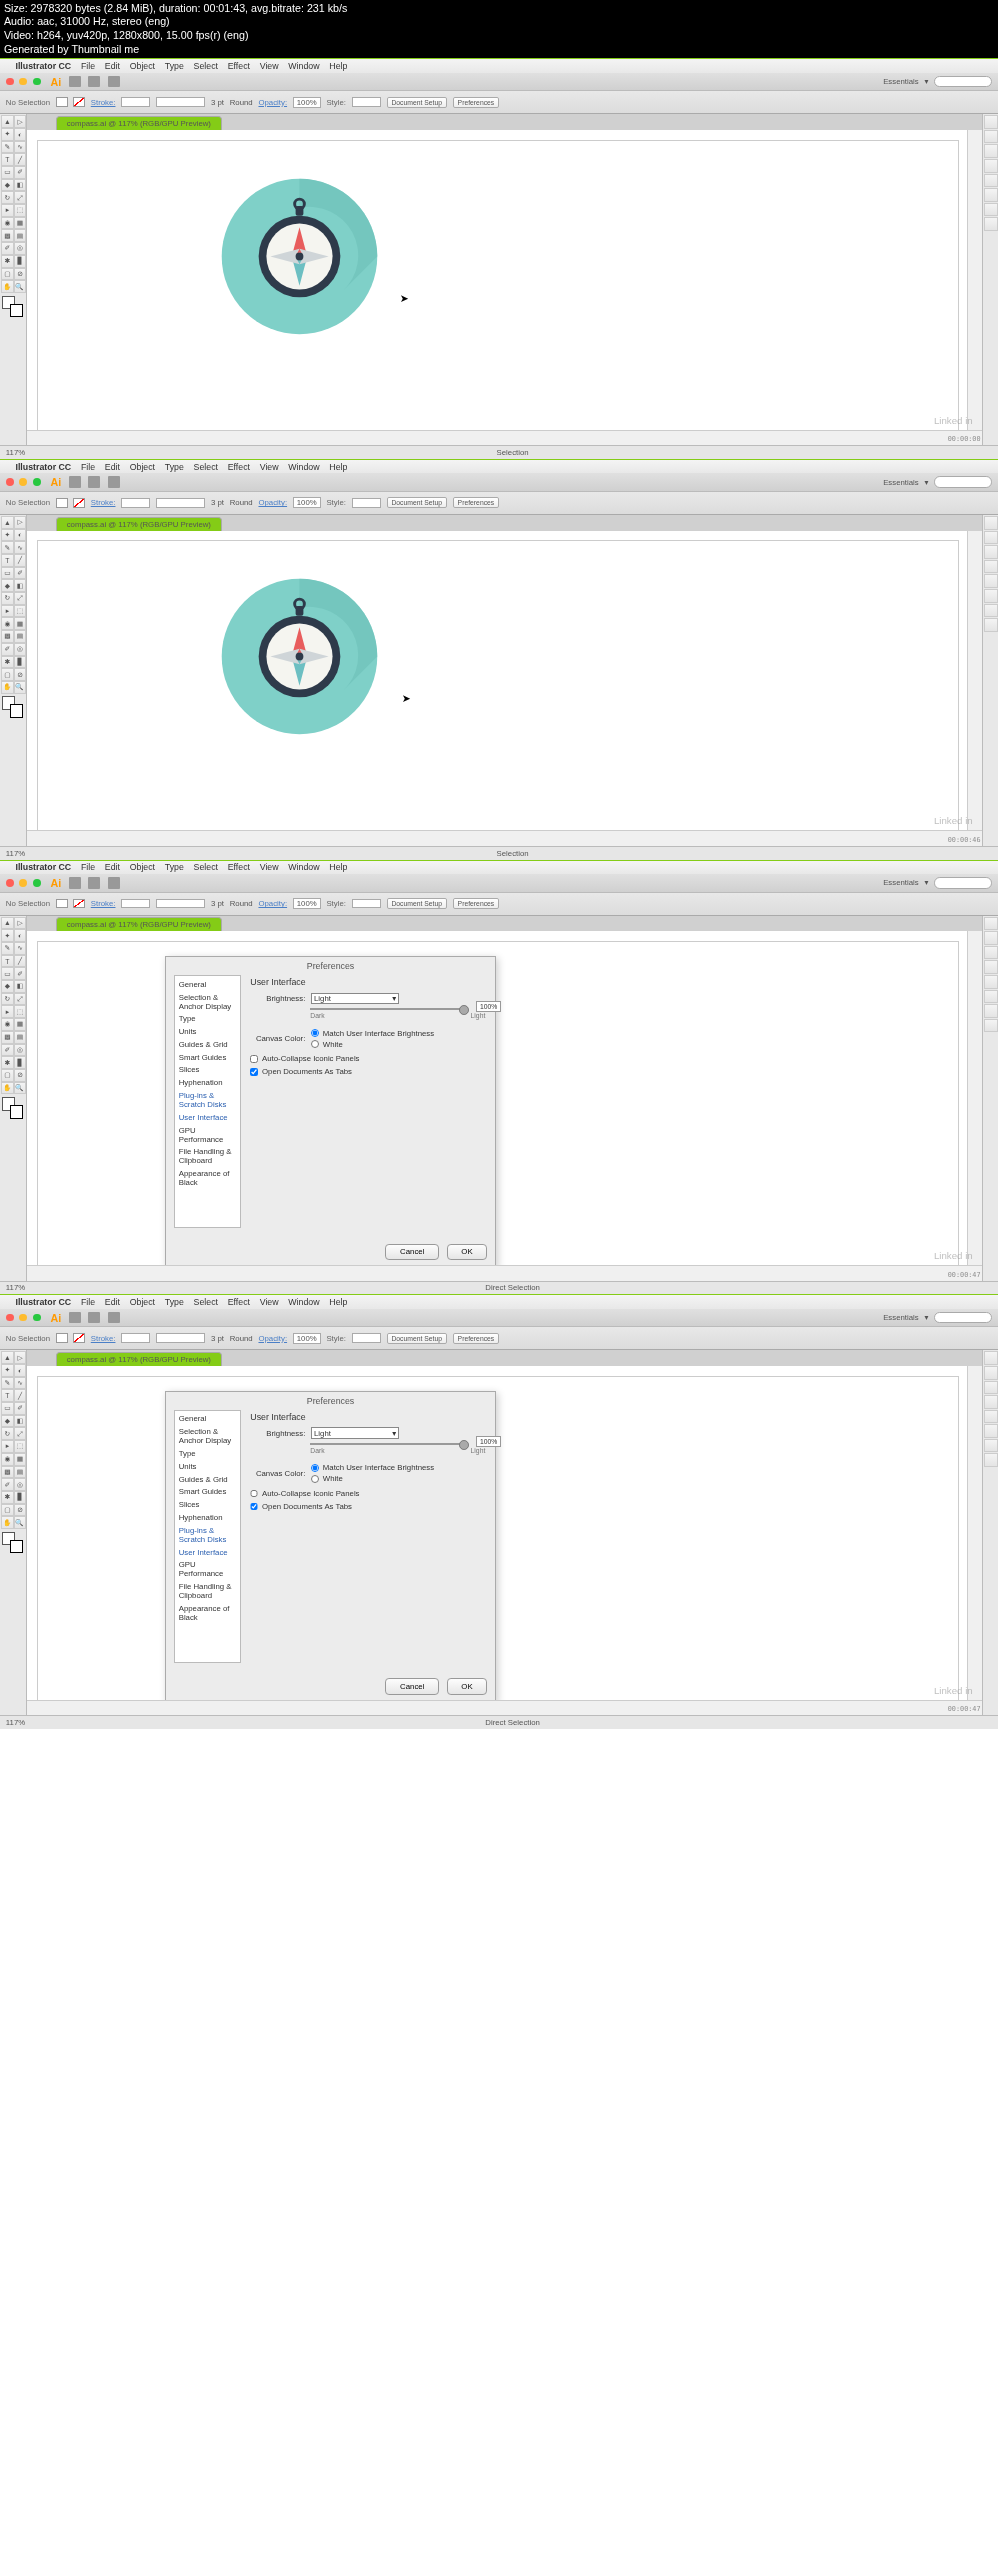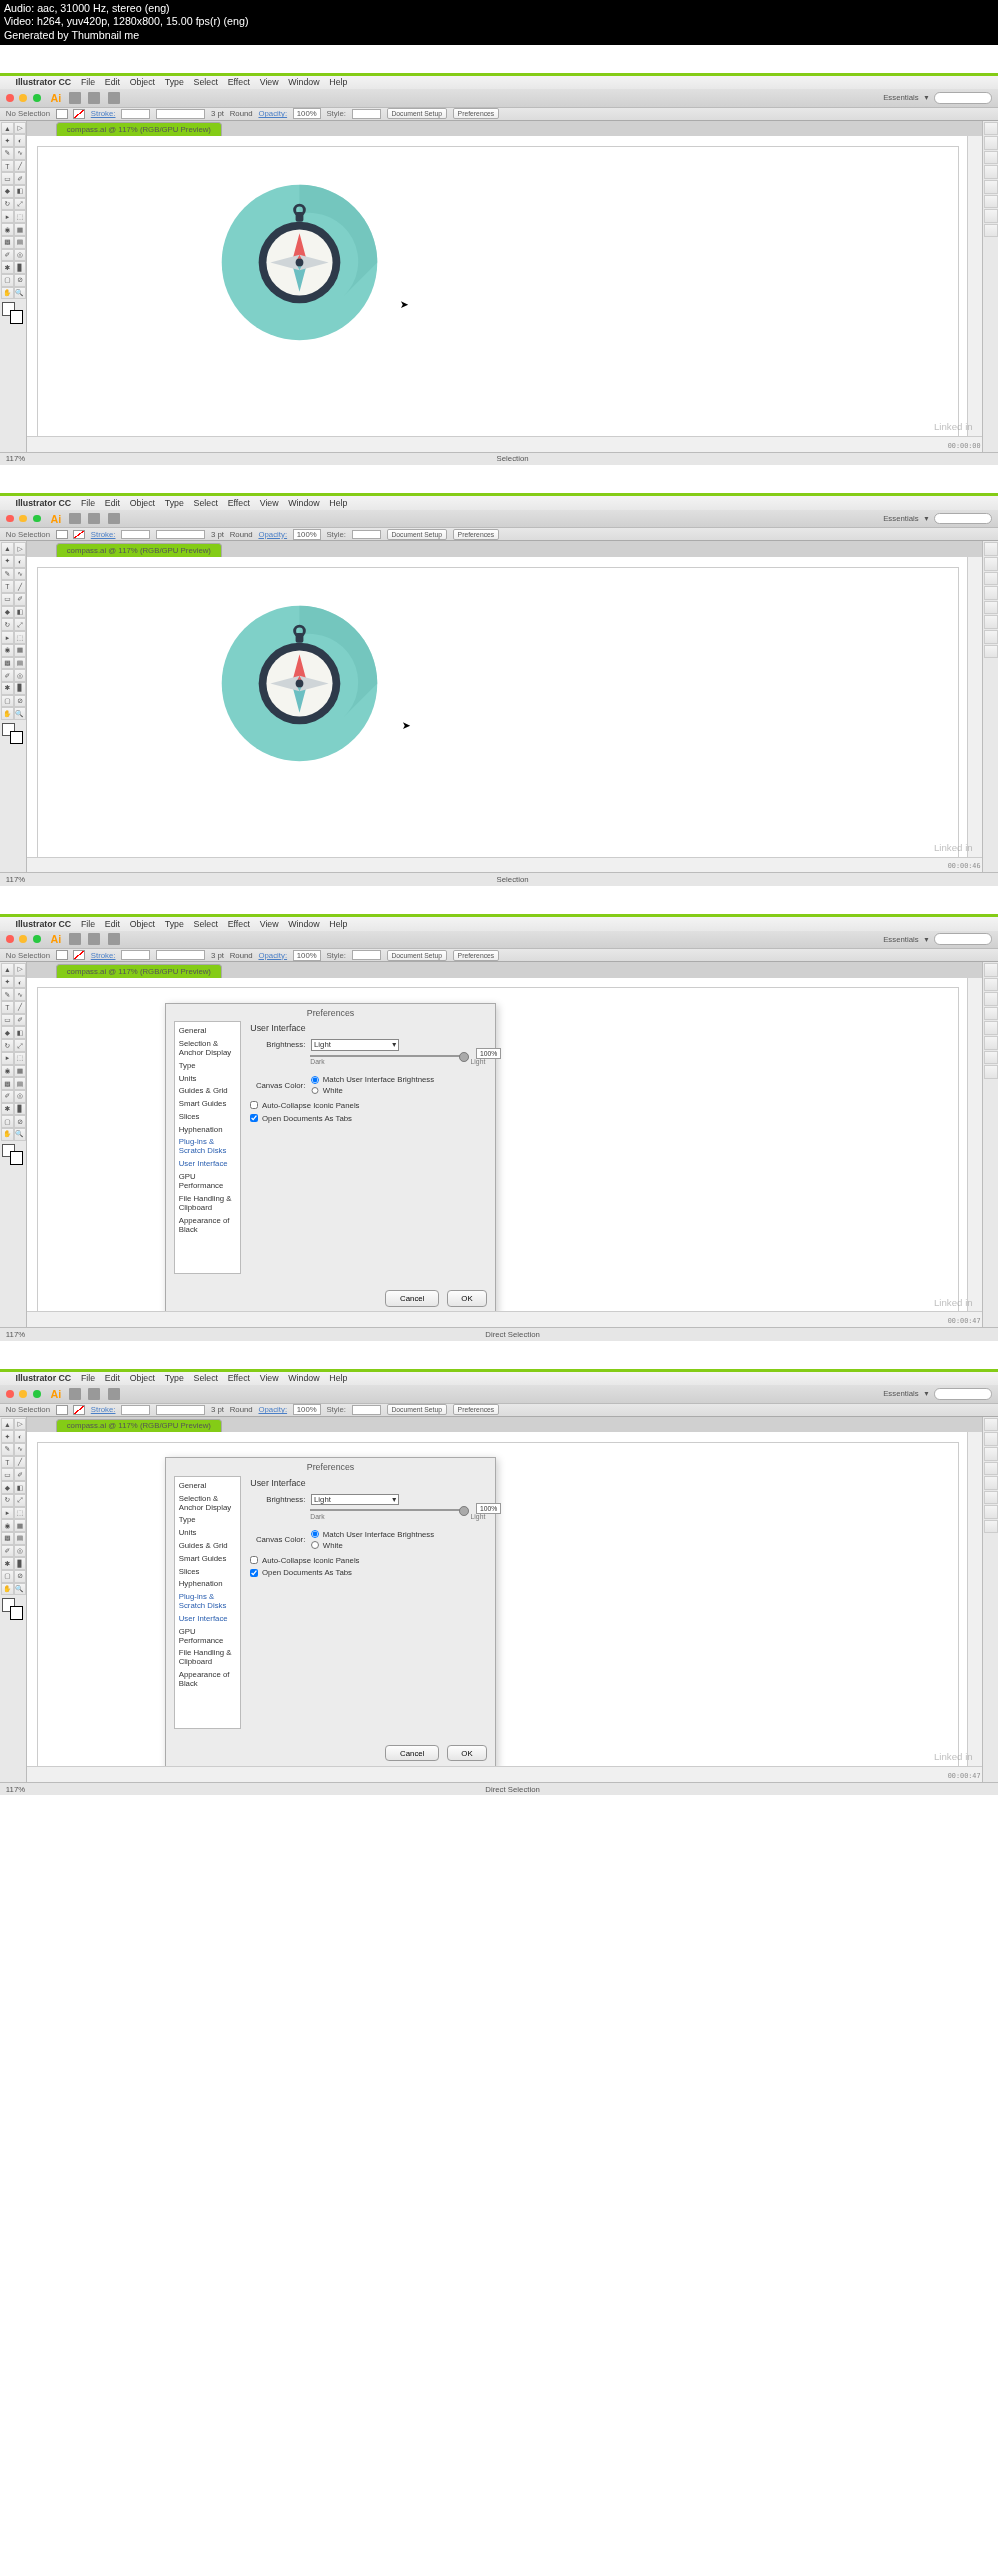--- a/index.html
+++ b/index.html
@@ -1,36 +1,36 @@
 <!DOCTYPE html>
 <html><head>
 <meta charset="utf-8">
 <style>
 * { margin: 0; padding: 0; box-sizing: border-box; font-family: Arial, Helvetica, sans-serif; }
 body { background: #fff; width: 998px; }
 .file-info { background: #000; color: #fff; font-size: 10.7px; padding: 1.9px 3.9px; line-height: 13.6px; }
-.screenshot { border-top: 3px solid #84cc16; margin-top: 28px; }
+.screenshot { border-top: 1px solid #84cc16; }
 
 .menubar { background: linear-gradient(#f4f4f4,#e8e8e8); height: 13.6px; display: flex; align-items: center; font-size: 8.8px; padding: 0 5.8px; gap: 9.7px; color: #333; }
 .apple-icon { font-size: 9.7px; }
 .app-name { font-weight: bold; }
 .menu-item { color: #333; }
 
 .titlebar { background: linear-gradient(#e0e0e0,#d0d0d0); height: 17.5px; display: flex; align-items: center; padding: 0 5.8px; gap: 5.8px; }
 .traffic-light { width: 7.8px; height: 7.8px; border-radius: 50%; }
 .tl-close { background: #ff5f57; }
 .tl-min { background: #febc2e; }
 .tl-max { background: #28c840; }
 .titlebar-center { flex: 1; display: flex; align-items: center; gap: 7.8px; justify-content: flex-start; padding-left: 3.9px; }
 .ai-badge { color: #ff9a00; font-weight: bold; font-size: 10.7px; text-align: center; }
 .tb-icon { width: 11.7px; height: 11.7px; background: #999; border-radius: 1px; }
 .titlebar-right { display: flex; align-items: center; gap: 5.8px; font-size: 7.8px; color: #555; }
 .search-box { width: 58px; height: 11.7px; background: #fff; border: 1px solid #aaa; border-radius: 5.8px; }
 
-.controlbar { background: linear-gradient(#e8e8e8,#dcdcdc); height: 14px; display: flex; align-items: center; font-size: 7.8px; padding: 0 5.8px; gap: 5.8px; border-top: 1px solid #bbb; border-bottom: 1px solid #aaa; color: #555; }
+.controlbar { background: linear-gradient(#e8e8e8,#dcdcdc); height: 24px; display: flex; align-items: center; font-size: 7.8px; padding: 0 5.8px; gap: 5.8px; border-top: 1px solid #bbb; border-bottom: 1px solid #aaa; color: #555; }
 .cb-label { color: #666; }
 .color-sw { width: 11.7px; height: 9.7px; border: 1px solid #999; background: #fff; }
 .cb-link { color: #4a7fc7; text-decoration: underline; }
 .cb-field { width: 29px; height: 9.7px; background: #fff; border: 1px solid #aaa; }
 .cb-wide { width: 49px; }
 .cb-btn { background: linear-gradient(#fff,#eee); border: 1px solid #aaa; padding: 1px 3.9px; font-size: 6.8px; border-radius: 1.9px; }
 .cb-pct { background:#fff; border:1px solid #aaa; padding: 0 2.9px; font-size:7.8px; }
 
 .workspace { display: flex; height: 331px; background: #e6e6e6; position: relative; }
 .workspace.tall { height: 365px; }
@@ -82,20 +82,21 @@
 .dlg-btn { background:linear-gradient(#fdfdfd,#e6e6e6); border:1px solid #999; border-radius:3.9px; font-size:7.8px; padding:2.9px 13.6px; }
 
 .cursor { position:absolute; font-size:10.7px; color:#000; pointer-events:none; }
 .watermark { position:absolute; right:9.7px; bottom:19.5px; font-size:9.7px; color:rgba(150,150,150,0.6); font-weight:normal; }
 .timestamp { position:absolute; right:1.9px; bottom:1.9px; font-size:6.8px; color:rgba(100,100,100,0.7); font-family:monospace; }
 </style>
 </head>
 <body>
 
 <div class="file-info">
+  <div>Size: 2978320 bytes (2.84 MiB), duration: 00:01:43, avg.bitrate: 231 kb/s</div>
   <div>Audio: aac, 31000 Hz, stereo (eng)</div>
   <div>Video: h264, yuv420p, 1280x800, 15.00 fps(r) (eng)</div>
   <div>Generated by Thumbnail me</div>
 </div>
 
 <div class="screenshot">
   <div class="menubar">
     <span class="apple-icon"></span>
     <span class="app-name">Illustrator CC</span>
     <span class="menu-item">File</span>

